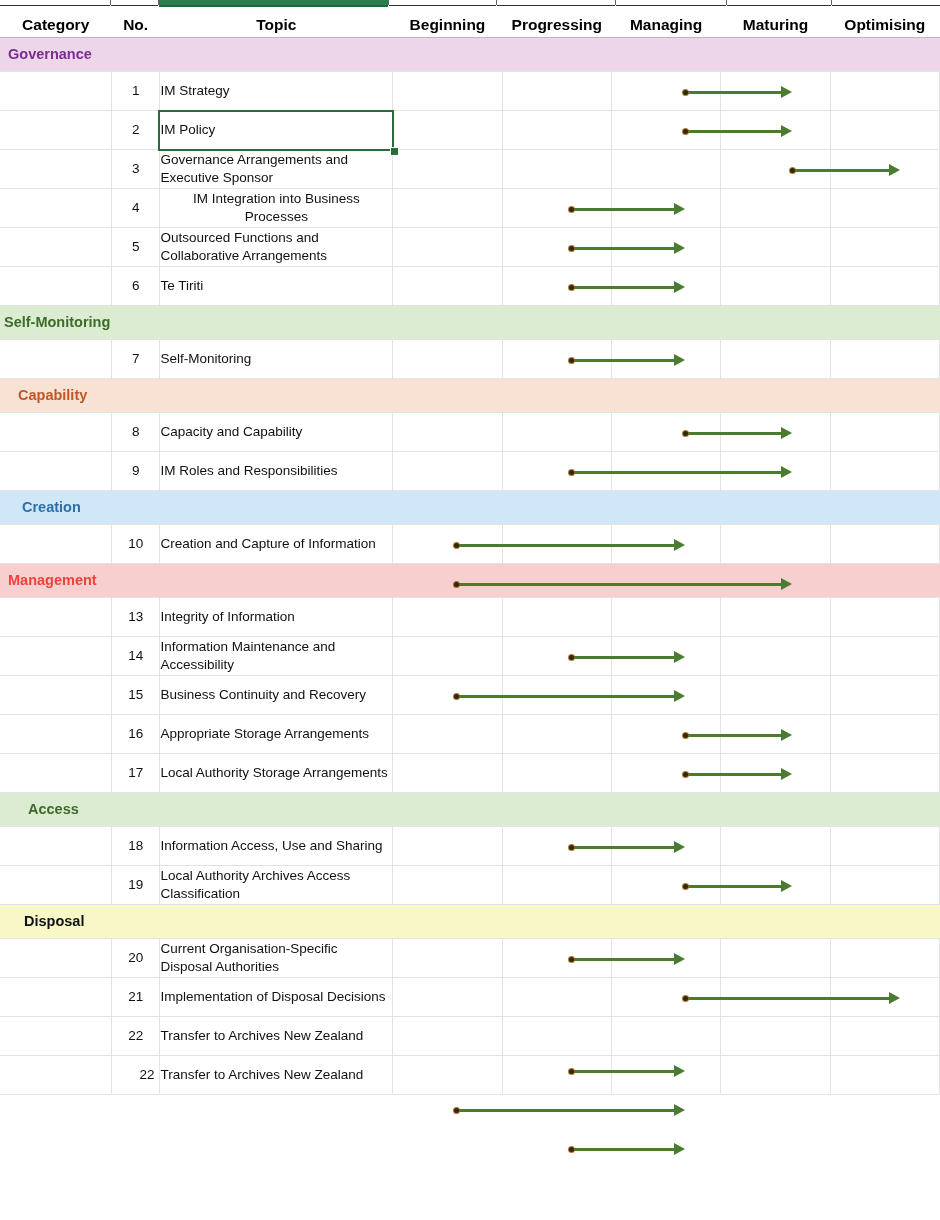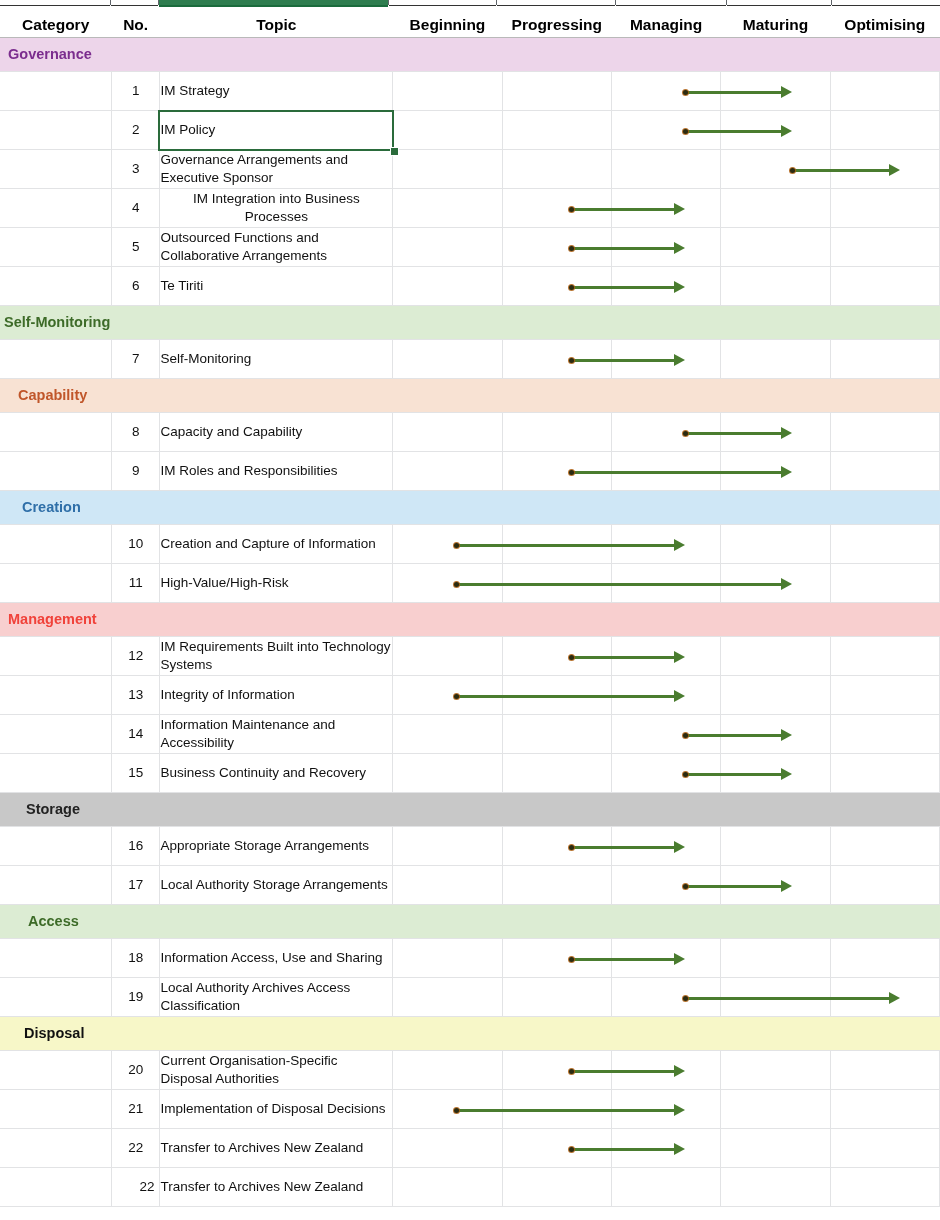--- a/index.html
+++ b/index.html
@@ -235,42 +235,22 @@
         <tr class="data">
           <td class="cat-cell">&nbsp;</td>
           <td class="no-cell">10</td>
           <td class="topic-cell" style="height: 38px;">Creation and Capture of Information</td>
           <td class="lvl">&nbsp;</td>
           <td class="lvl">&nbsp;</td>
           <td class="lvl">&nbsp;</td>
           <td class="lvl">&nbsp;</td>
           <td class="lvl">&nbsp;</td>
         </tr>
-        <tr class="data">
-          <td class="cat-cell">&nbsp;</td>
-          <td class="no-cell">11</td>
-          <td class="topic-cell" style="height: 38px;">High-Value/High-Risk</td>
-          <td class="lvl">&nbsp;</td>
-          <td class="lvl">&nbsp;</td>
-          <td class="lvl">&nbsp;</td>
-          <td class="lvl">&nbsp;</td>
-          <td class="lvl">&nbsp;</td>
-        </tr>
         <tr class="cat">
           <td colspan="8" style="background: rgb(248, 207, 207); color: rgb(240, 66, 58); padding-left: 8px;">Management</td>
-        </tr>
-        <tr class="data">
-          <td class="cat-cell">&nbsp;</td>
-          <td class="no-cell">12</td>
-          <td class="topic-cell" style="height: 38px;">IM Requirements Built into Technology Systems</td>
-          <td class="lvl">&nbsp;</td>
-          <td class="lvl">&nbsp;</td>
-          <td class="lvl">&nbsp;</td>
-          <td class="lvl">&nbsp;</td>
-          <td class="lvl">&nbsp;</td>
         </tr>
         <tr class="data">
           <td class="cat-cell">&nbsp;</td>
           <td class="no-cell">13</td>
           <td class="topic-cell" style="height: 38px;">Integrity of Information</td>
           <td class="lvl">&nbsp;</td>
           <td class="lvl">&nbsp;</td>
           <td class="lvl">&nbsp;</td>
           <td class="lvl">&nbsp;</td>
           <td class="lvl">&nbsp;</td>
@@ -287,23 +267,20 @@
         </tr>
         <tr class="data">
           <td class="cat-cell">&nbsp;</td>
           <td class="no-cell">15</td>
           <td class="topic-cell" style="height: 38px;">Business Continuity and Recovery</td>
           <td class="lvl">&nbsp;</td>
           <td class="lvl">&nbsp;</td>
           <td class="lvl">&nbsp;</td>
           <td class="lvl">&nbsp;</td>
           <td class="lvl">&nbsp;</td>
-        </tr>
-        <tr class="cat">
-          <td colspan="8" style="background: rgb(200, 200, 200); color: rgb(34, 34, 34); padding-left: 26px;">Storage</td>
         </tr>
         <tr class="data">
           <td class="cat-cell">&nbsp;</td>
           <td class="no-cell">16</td>
           <td class="topic-cell" style="height: 38px;">Appropriate Storage Arrangements</td>
           <td class="lvl">&nbsp;</td>
           <td class="lvl">&nbsp;</td>
           <td class="lvl">&nbsp;</td>
           <td class="lvl">&nbsp;</td>
           <td class="lvl">&nbsp;</td>

